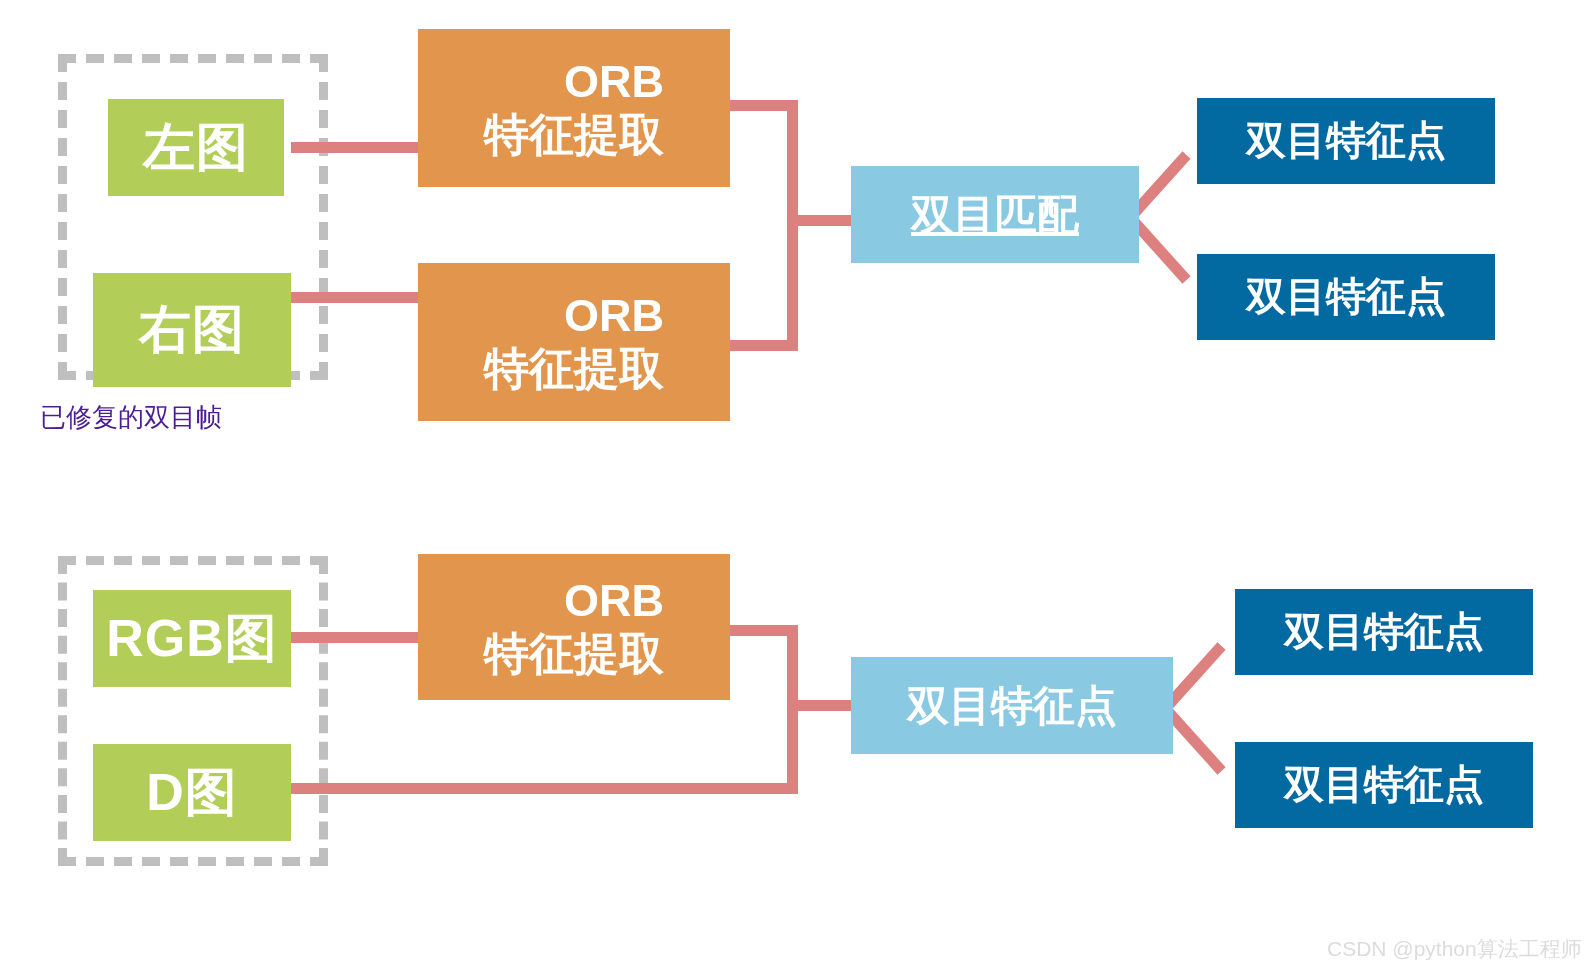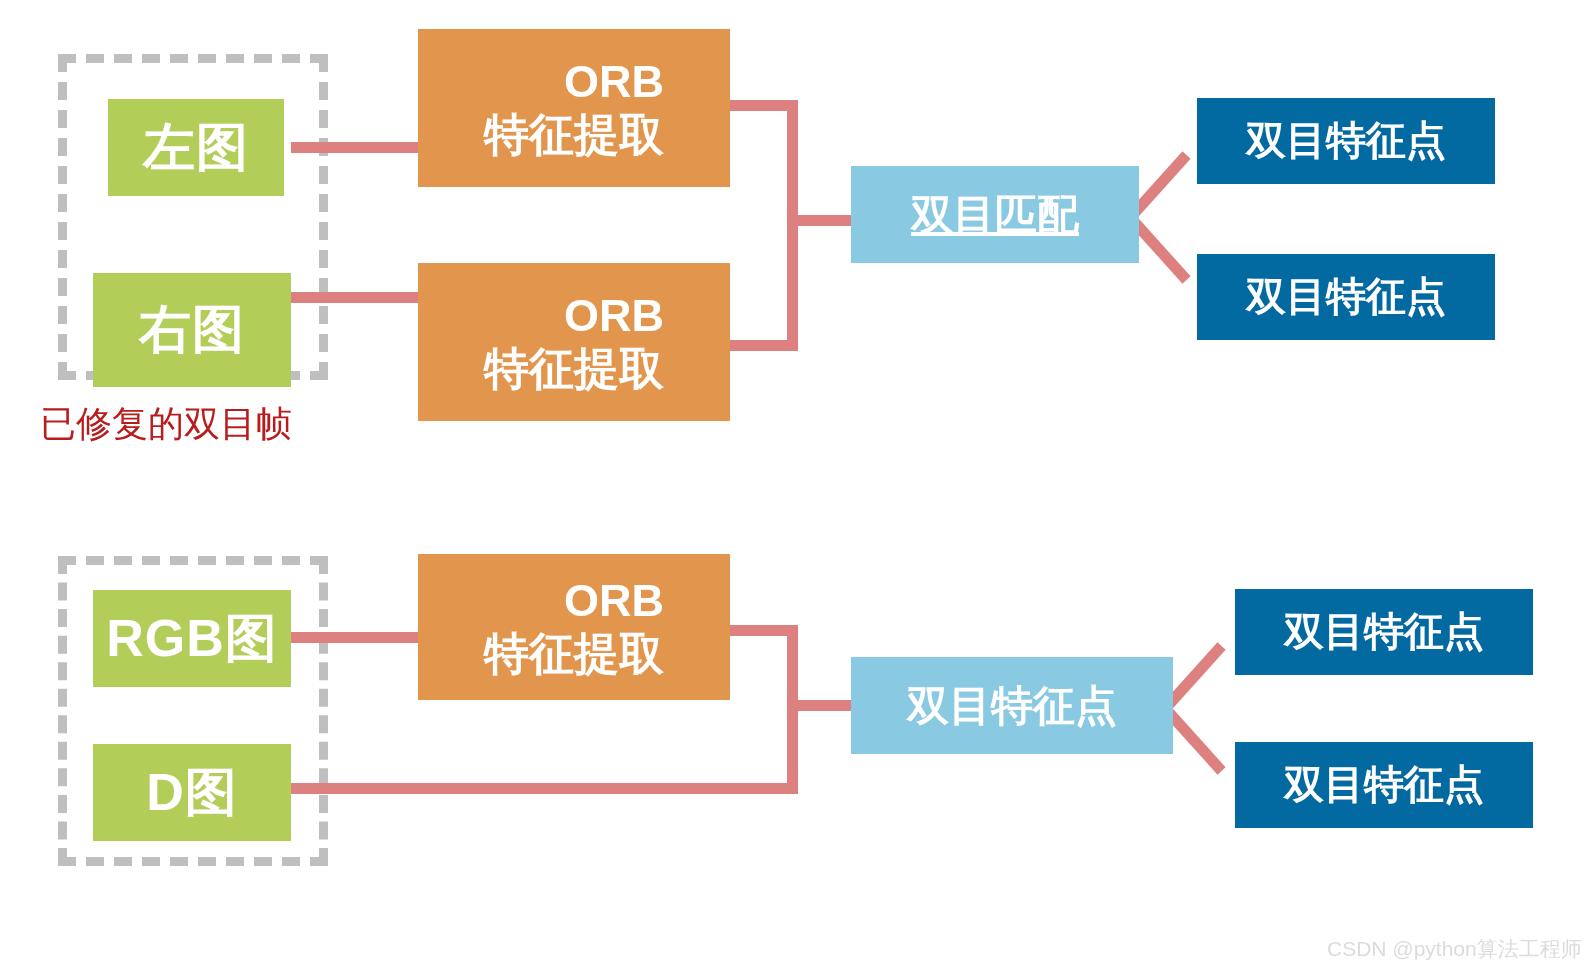--- a/index.html
+++ b/index.html
@@ -39,22 +39,22 @@
 
   
   .group-frame {
     position: absolute;
     border: 9px dashed #bfbfbf;
     box-sizing: border-box;
     z-index: 1;
   }
   .group-label {
     position: absolute;
-    color: #b91c1c;
-    font-size: 36px;
+    color: #4c1d95;
+    font-size: 26px;
     font-weight: normal;
     white-space: nowrap;
     z-index: 2;
   }
 
   
   .conn {
     position: absolute;
     background: #dd8180;
     z-index: 3;

